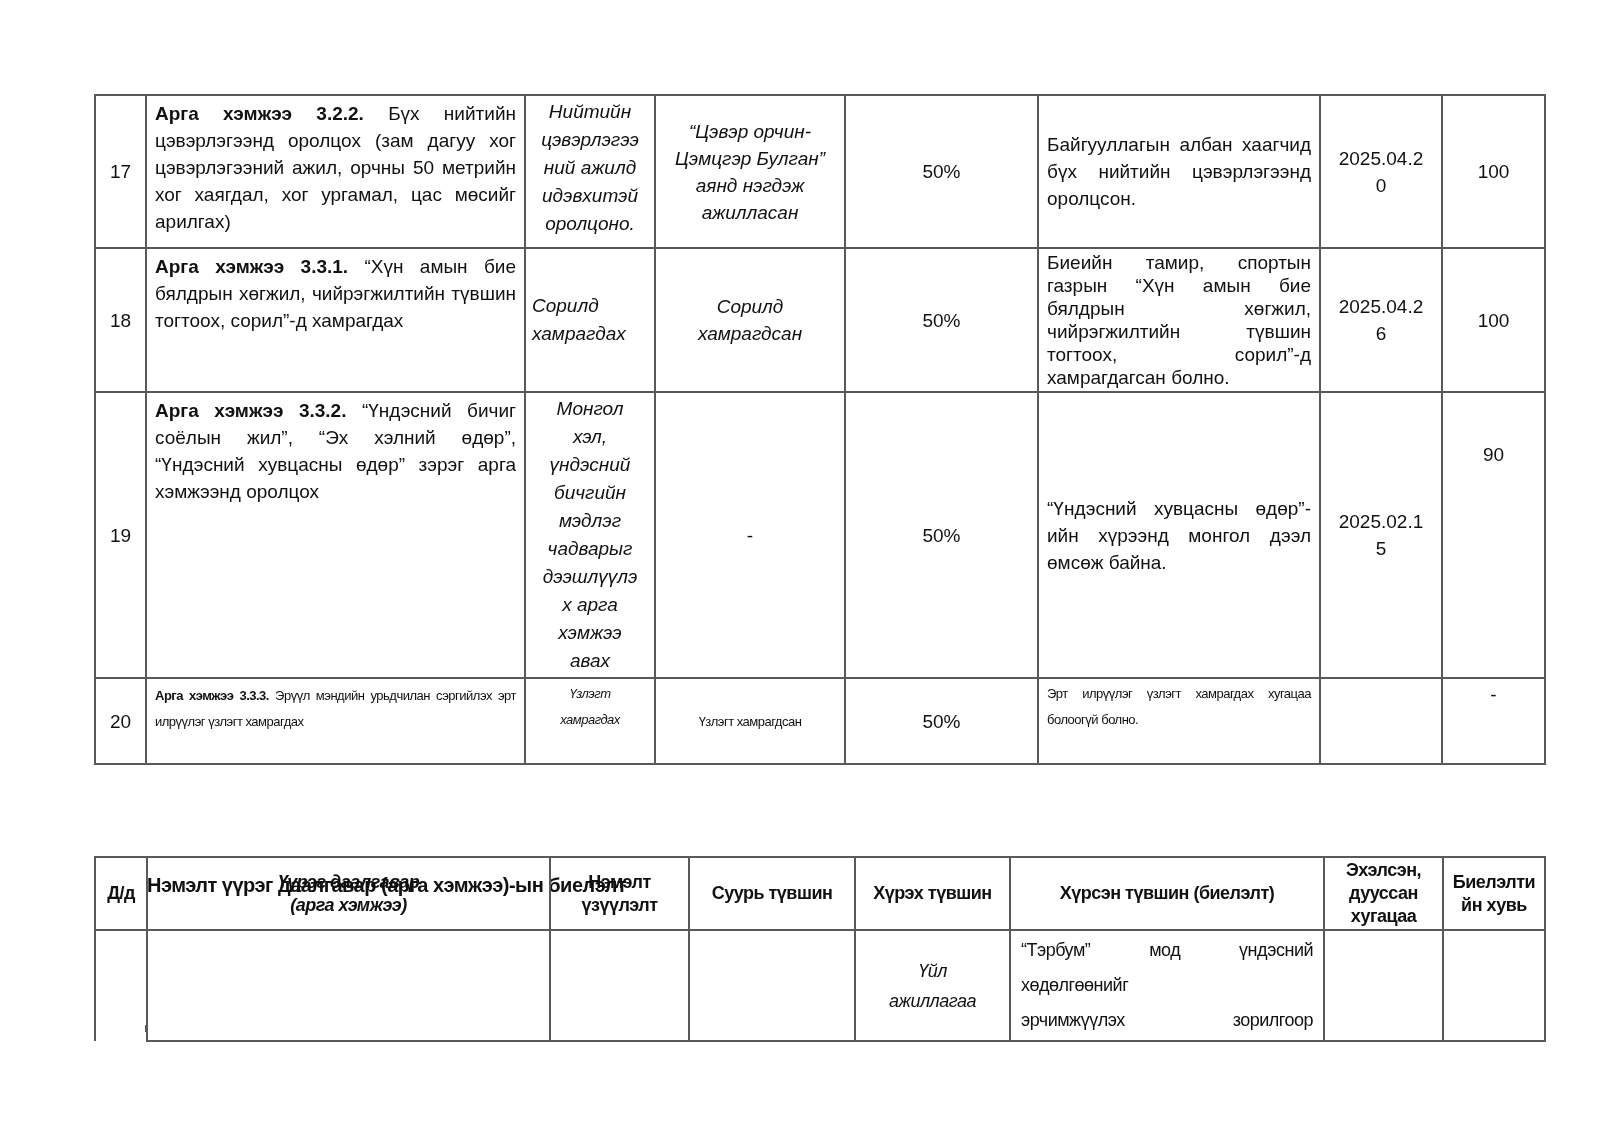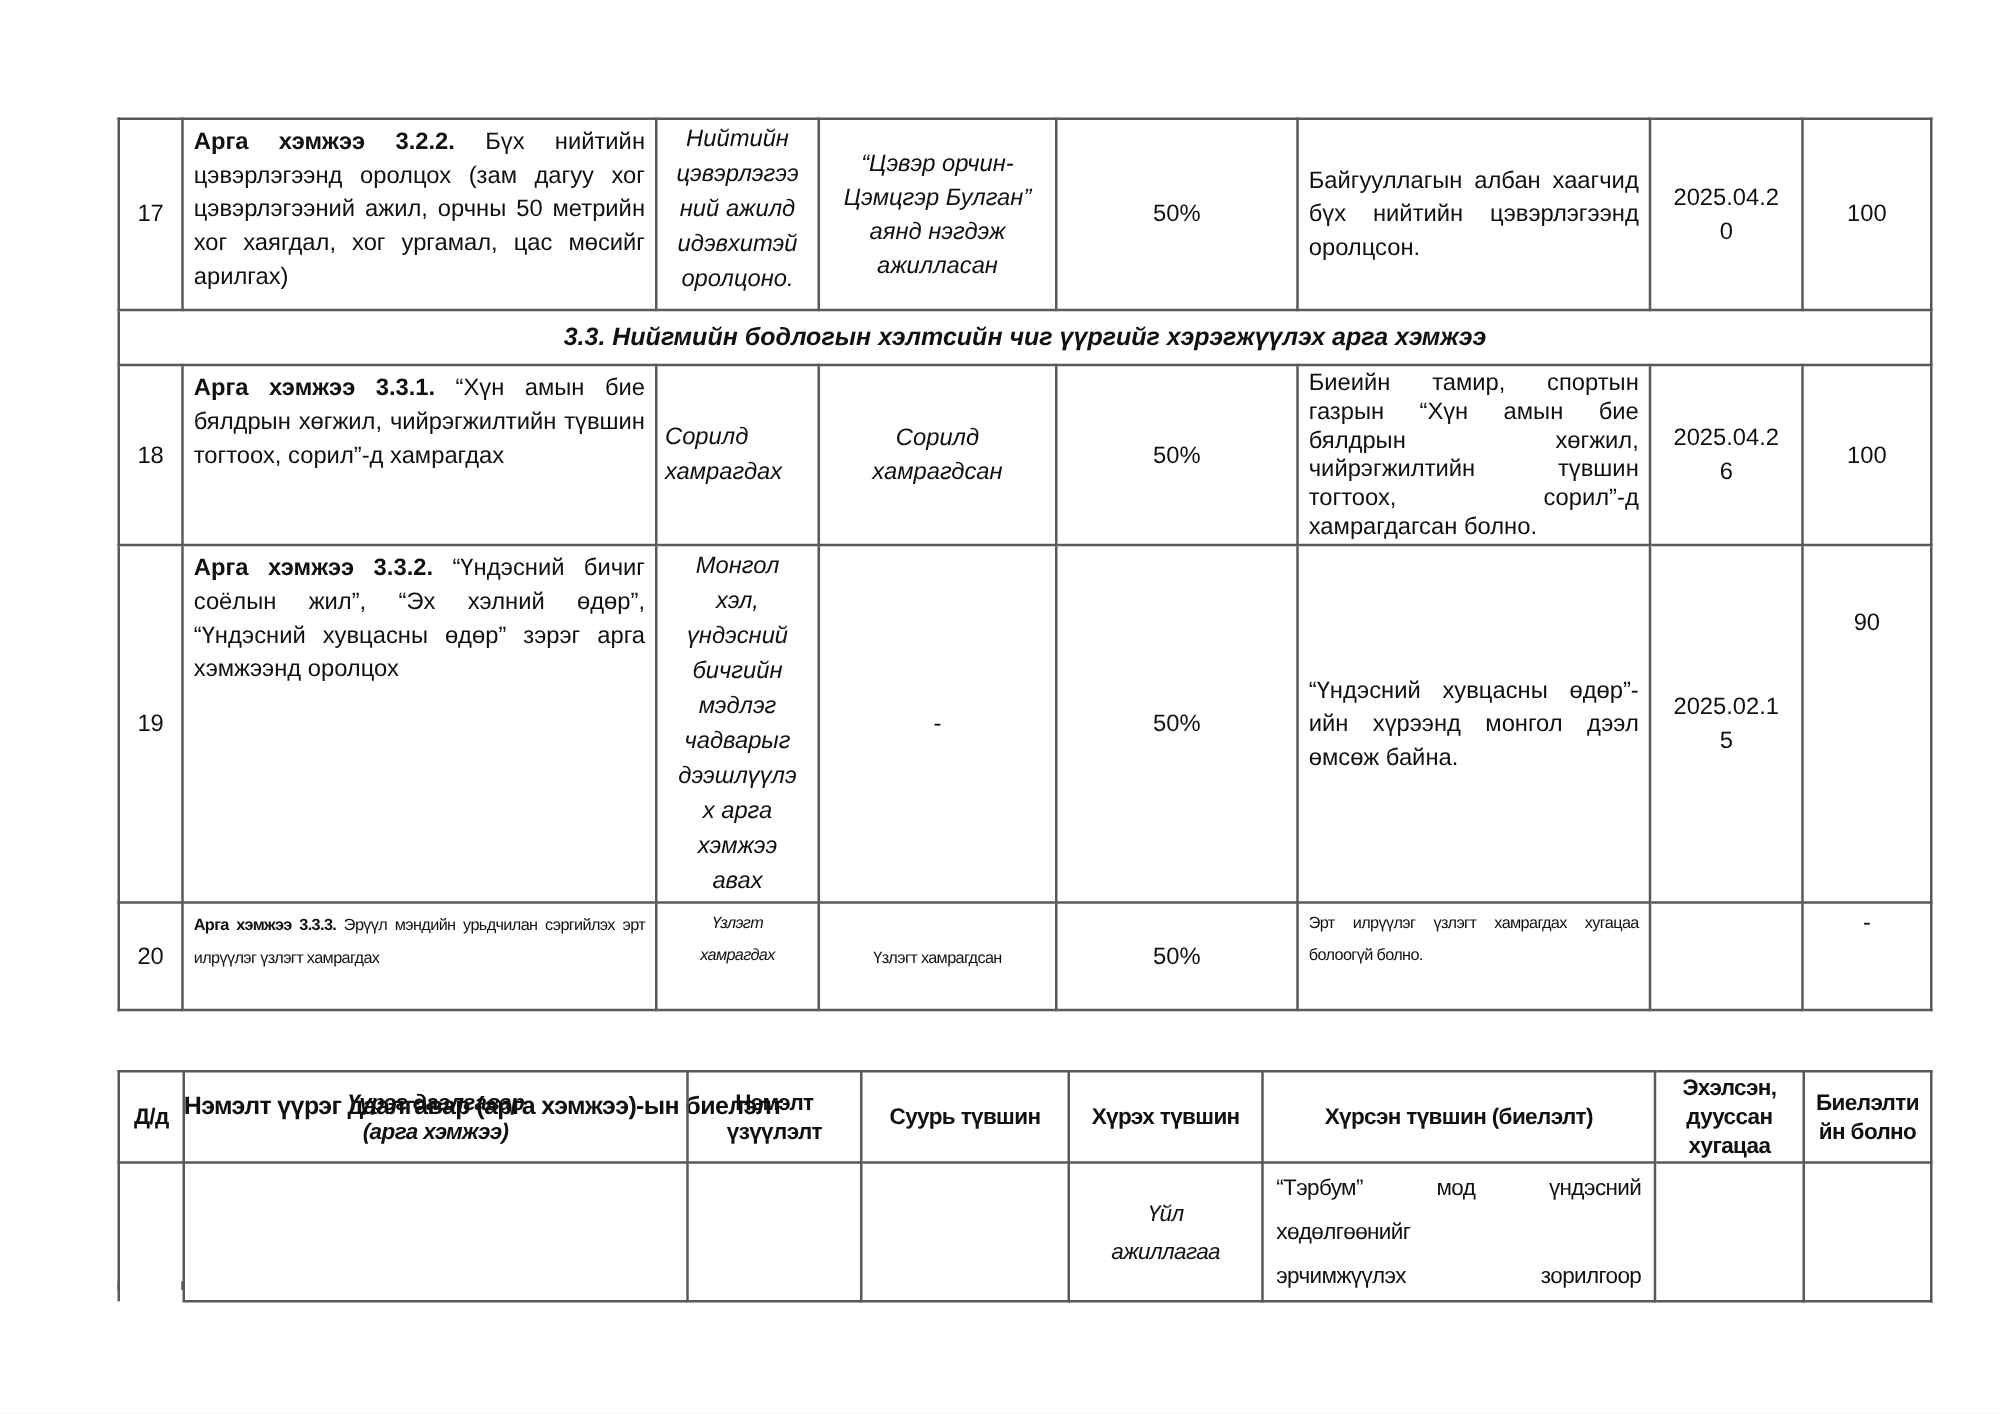--- a/index.html
+++ b/index.html
@@ -85,23 +85,20 @@
 оролцоно.</td>
       <td class="pre">“Цэвэр орчин-
 Цэмцгэр Булган”
 аянд нэгдэж
 ажилласан</td>
       <td>50%</td>
       <td class="jt" style="padding:2px 8px">Байгууллагын албан хаагчид бүх нийтийн цэвэрлэгээнд оролцсон.</td>
       <td class="brk">2025.04.20</td>
       <td>100</td>
     </tr>
-    <tr style="height:44px">
-      <td class="band" colspan="8">3.3. Нийгмийн бодлогын хэлтсийн чиг үүргийг хэрэгжүүлэх арга хэмжээ</td>
-    </tr>
     <tr style="height:140px">
       <td>18</td>
       <td class="jt vt taskcell"><span class="bold">Арга хэмжээ 3.3.1.</span><span> “Хүн амын бие бялдрын хөгжил, чийрэгжилтийн түвшин тогтоох, сорил”-д хамрагдах</span></td>
       <td class="pre lt lh28">Сорилд
 хамрагдах</td>
       <td class="pre">Сорилд
 хамрагдсан</td>
       <td>50%</td>
       <td class="jt lh23" style="padding:2px 8px">Биеийн тамир, спортын газрын “Хүн амын бие бялдрын хөгжил, чийрэгжилтийн түвшин тогтоох, сорил”-д хамрагдагсан болно.</td>
       <td class="brk">2025.04.26</td>
@@ -156,21 +153,21 @@
     <tbody>
         <tr style="height:71px">
       <td class="hdr">Д/д</td>
       <td class="hdr pre">Үүрэг даалгавар
 (арга хэмжээ)</td>
       <td class="hdr">Нэмэлт үзүүлэлт</td>
       <td class="hdr">Суурь түвшин</td>
       <td class="hdr">Хүрэх түвшин</td>
       <td class="hdr">Хүрсэн түвшин (биелэлт)</td>
       <td class="hdr">Эхэлсэн, дууссан хугацаа</td>
-      <td class="hdr brkall">Биелэлтийн болно</td>
+      <td class="hdr brkall">Биелэлтийн хувь</td>
     </tr>
     <tr style="height:98px">
       <td class="nobot"></td>
       <td></td>
       <td></td>
       <td></td>
       <td class="pre uyl">Үйл
 ажиллагаа</td>
       <td class="fj vt">“Тэрбум” мод үндэсний
 хөдөлгөөнийг

